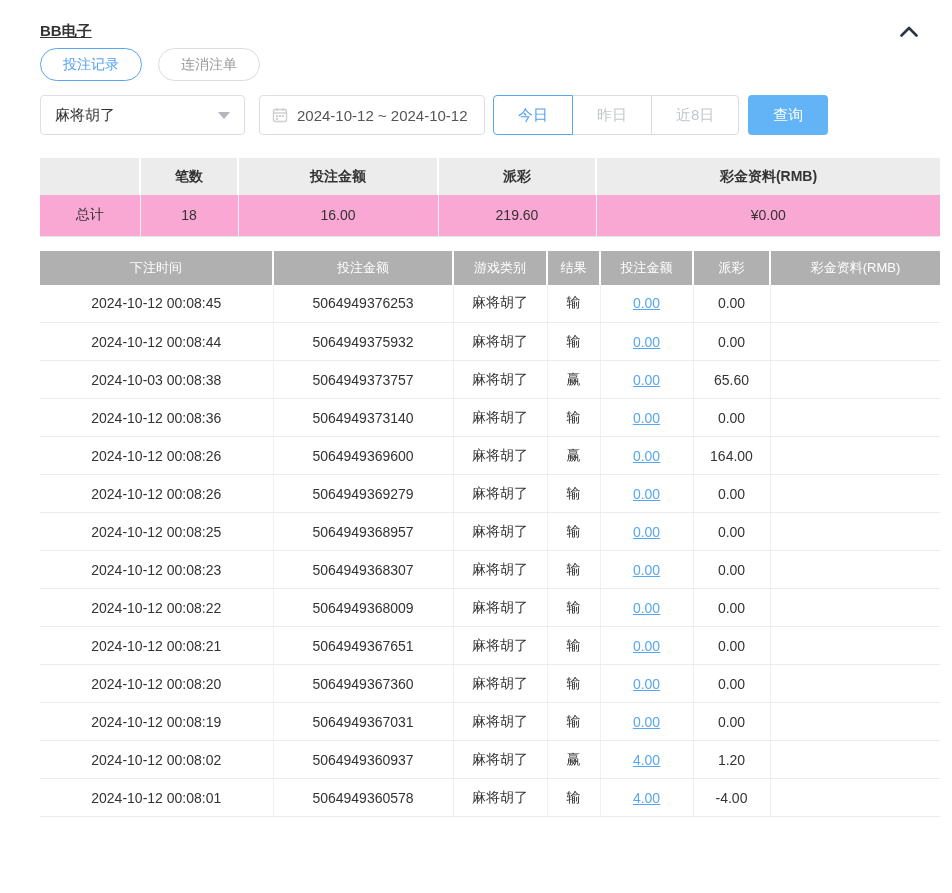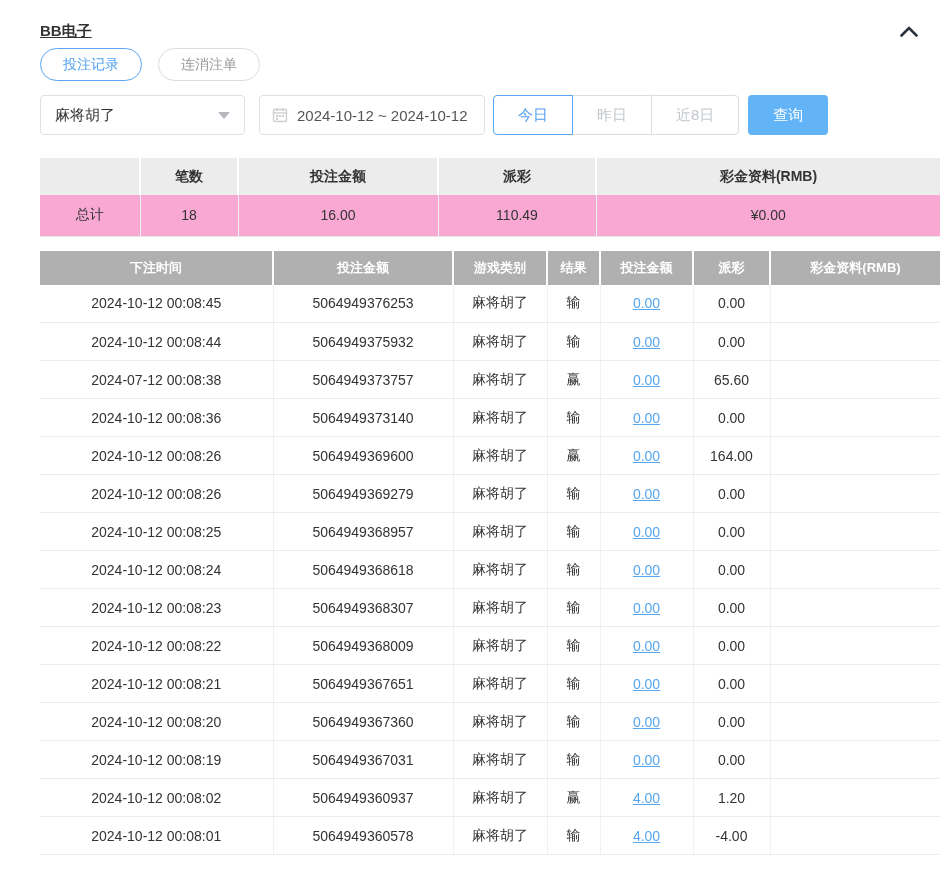--- a/index.html
+++ b/index.html
@@ -40,21 +40,21 @@
   .summary-table { width:900px; margin-top:23px; font-size:14px; }
   .summary-table th { height:37px; background:#ececec; font-weight:bold; color:#333;
     border-right:2px solid #fff; }
   .summary-table th:last-child { border-right:none; }
   .summary-table td { height:41px; text-align:center; border-bottom:1px solid #e8e8e8;
     border-right:1px solid #f2f2f2; background:#f9a8d4; }
   .summary-table td:last-child { border-right:none;margin-top:9px; }
 
   
   .bet-table { width:900px; margin-top:14px; font-size:14px; }
-  .bet-table th { height:34px; background:#b0b0b0; color:#fff; font-size:13px; font-weight:bold;
+  .bet-table th { height:34px; background:#b0b0b0; color:#fff; font-size:13px; font-weight:normal;
     border-right:2px solid #fff; }
   .bet-table th:last-child { border-right:none; }
   .bet-table td { height:38px; text-align:center; border-bottom:1px solid #ebebeb;
     border-right:1px solid #f0f0f0; color:#333; }
   .bet-table td:last-child { border-right:none; }
   .bet-link { color:#56a7f0; text-decoration:underline; cursor:pointer; }
   .neg { color:#f25555; }
 </style>
 </head>
 <body>
@@ -118,21 +118,21 @@
         <th>投注金额</th>
         <th>派彩</th>
         <th>彩金资料(RMB)</th>
       </tr>
     </thead>
     <tbody>
       <tr>
         <td>总计</td>
         <td>18</td>
         <td>16.00</td>
-        <td>110.49</td>
+        <td>219.60</td>
         <td>¥0.00</td>
       </tr>
     </tbody>
   </table>
 
   <table class="bet-table">
     <colgroup>
         <col style="width:233px">
         <col style="width:180px">
         <col style="width:94px">
@@ -165,21 +165,21 @@
         <tr>
       <td>2024-10-12 00:08:44</td>
       <td>5064949375932</td>
       <td>麻将胡了</td>
       <td>输</td>
       <td><a class="bet-link">0.00</a></td>
       <td>0.00</td>
       <td></td>
     </tr>
         <tr>
-      <td>2024-07-12 00:08:38</td>
+      <td>2024-10-03 00:08:38</td>
       <td>5064949373757</td>
       <td>麻将胡了</td>
       <td>赢</td>
       <td><a class="bet-link">0.00</a></td>
       <td>65.60</td>
       <td></td>
     </tr>
         <tr>
       <td>2024-10-12 00:08:36</td>
       <td>5064949373140</td>
@@ -203,29 +203,20 @@
       <td>5064949369279</td>
       <td>麻将胡了</td>
       <td>输</td>
       <td><a class="bet-link">0.00</a></td>
       <td>0.00</td>
       <td></td>
     </tr>
         <tr>
       <td>2024-10-12 00:08:25</td>
       <td>5064949368957</td>
-      <td>麻将胡了</td>
-      <td>输</td>
-      <td><a class="bet-link">0.00</a></td>
-      <td>0.00</td>
-      <td></td>
-    </tr>
-        <tr>
-      <td>2024-10-12 00:08:24</td>
-      <td>5064949368618</td>
       <td>麻将胡了</td>
       <td>输</td>
       <td><a class="bet-link">0.00</a></td>
       <td>0.00</td>
       <td></td>
     </tr>
         <tr>
       <td>2024-10-12 00:08:23</td>
       <td>5064949368307</td>
       <td>麻将胡了</td>

